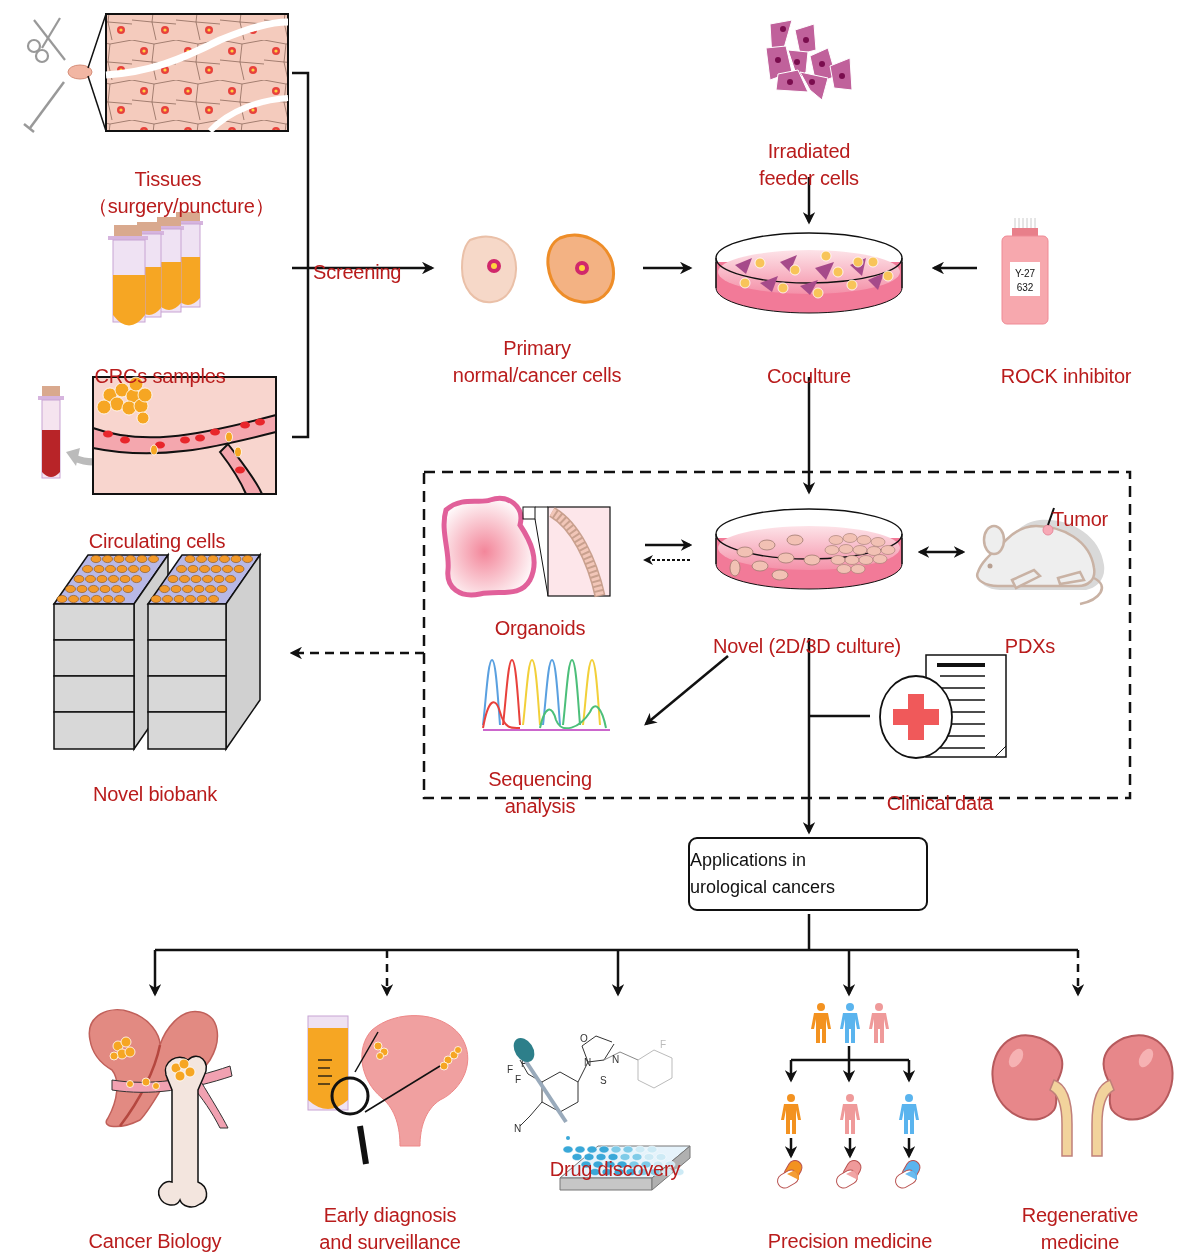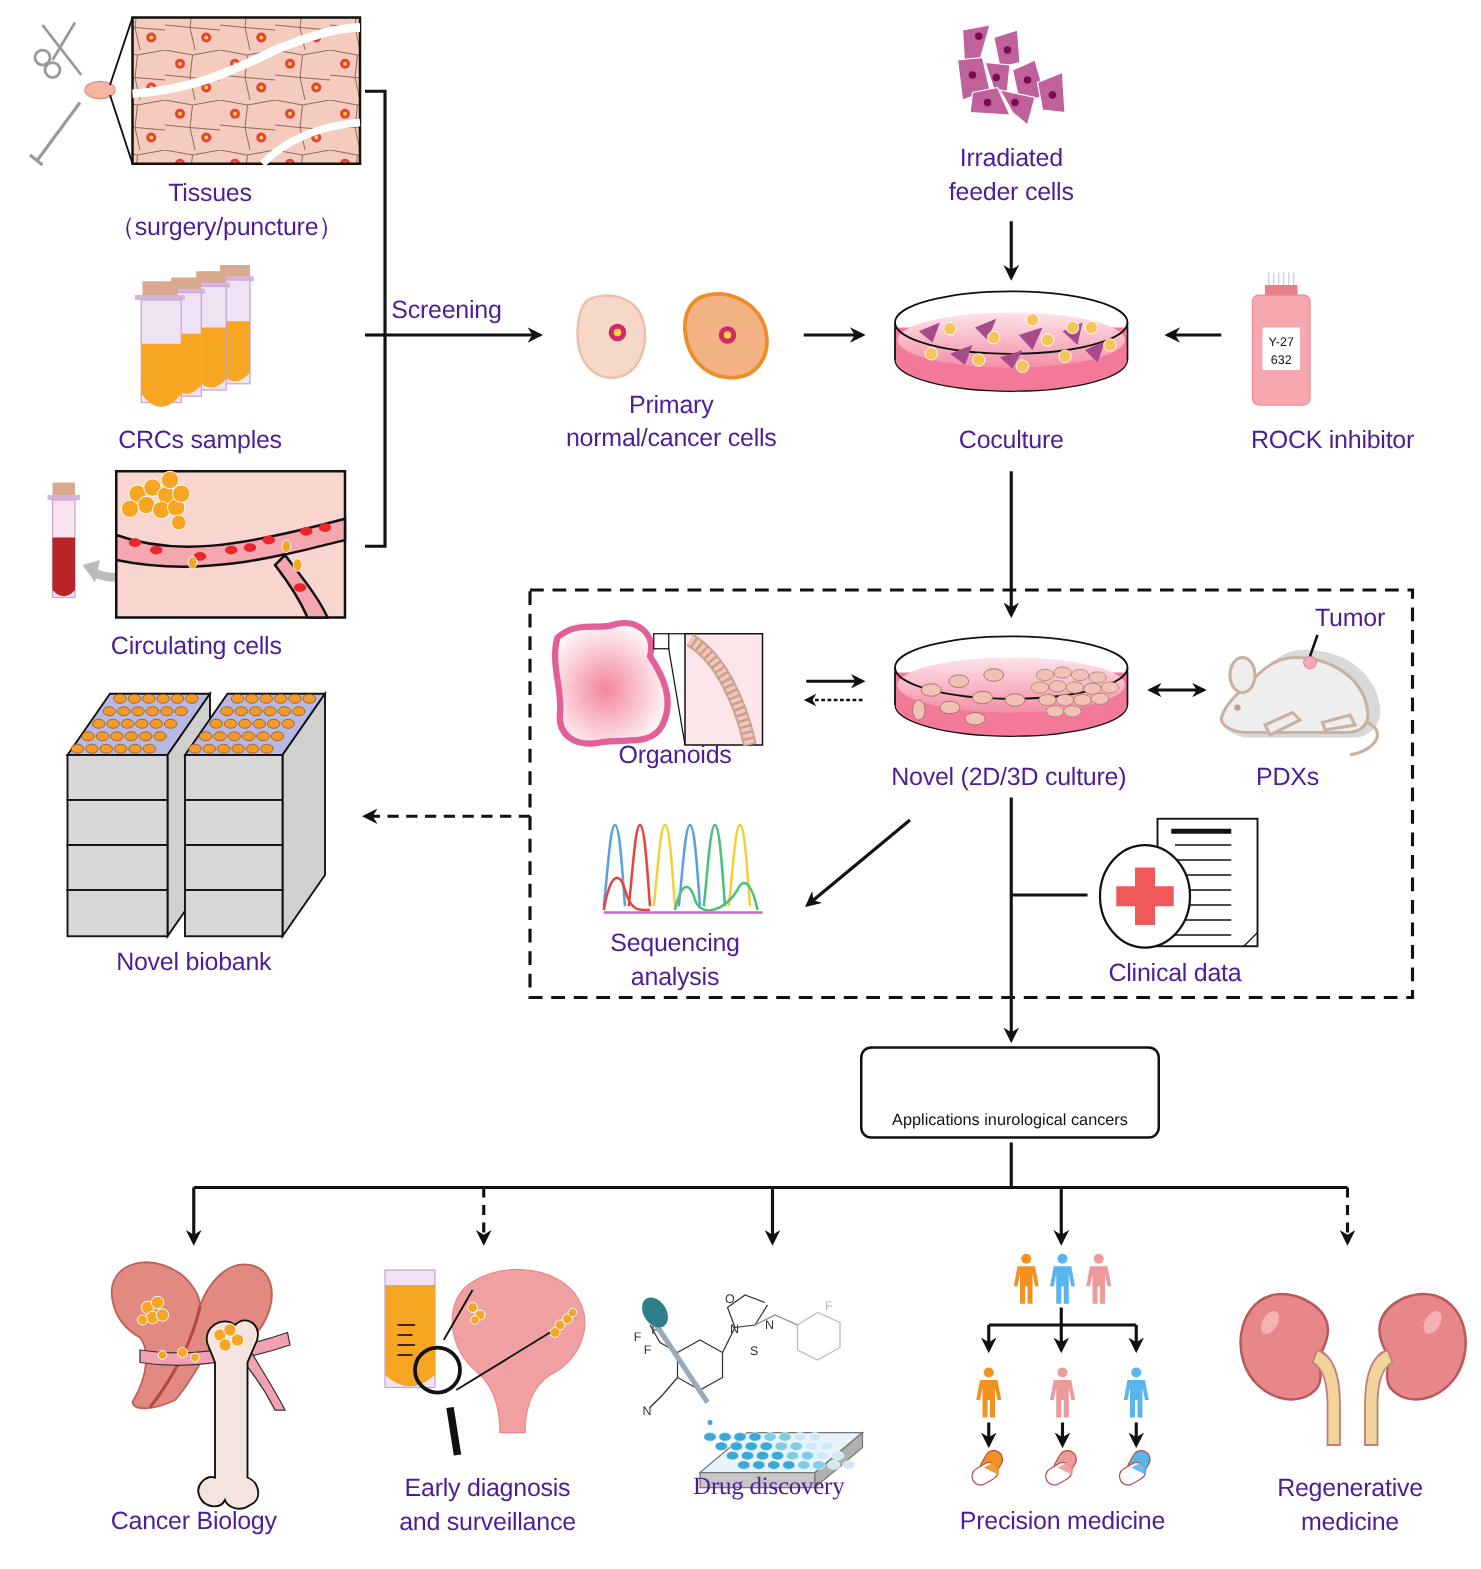--- a/index.html
+++ b/index.html
@@ -1,25 +1,25 @@
 <!DOCTYPE html>
 <html><head>
 <meta charset="utf-8">
 <style>
   html, body { margin: 0; padding: 0; background: #ffffff; }
   body { width: 1185px; height: 1255px; position: relative; overflow: hidden;
          font-family: "Liberation Sans", sans-serif; color: #111; }
   #fig { position: absolute; left: 0; top: 0; }
   .lbl { position: absolute; font-size: 20px; line-height: 27px; text-align: center;
-         white-space: nowrap; color: #4c1d95; letter-spacing: -0.2px; }
+         white-space: nowrap; color: #b91c1c; letter-spacing: -0.2px; margin-top: 24px; }
   .lbl span { display: block; }
   .app-box { position: absolute; left: 688px; top: 837px; width: 240px; height: 74px;
              border: 2.5px solid #111; border-radius: 9px; box-sizing: border-box;
-             display: flex; flex-direction: row; align-items: flex-end; justify-content: center;
-             font-size: 13px; line-height: 27px; background: #fff; }
+             display: flex; flex-direction: column; align-items: flex-start; justify-content: center;
+             font-size: 18px; line-height: 27px; background: #fff; }
 </style>
 </head>
 <body>
 
 <svg id="fig" width="1185" height="1255" viewBox="0 0 1185 1255" xmlns="http://www.w3.org/2000/svg">
   <defs>
     <marker id="ah" viewBox="0 0 10 10" refX="8" refY="5" markerWidth="5" markerHeight="5" orient="auto-start-reverse">
       <path d="M0,0 L10,5 L0,10 L3,5 z" fill="#111"></path>
     </marker>
     <radialGradient id="orgGrad" cx="0.45" cy="0.55" r="0.6">
@@ -635,21 +635,21 @@
   <span>urological cancers</span>
 </div>
 
 <div class="lbl" style="left:60px; top:1204px; width:190px;">
   <span>Cancer Biology</span>
 </div>
 <div class="lbl" style="left:290px; top:1178px; width:200px;">
   <span>Early diagnosis</span>
   <span>and surveillance</span>
 </div>
-<div class="lbl" style="left:525px; top:1176px; width:180px;font-family:Liberation Serif, serif;">
+<div class="lbl" style="left:525px; top:1132px; width:180px;">
   <span>Drug discovery</span>
 </div>
 <div class="lbl" style="left:740px; top:1204px; width:220px;">
   <span>Precision medicine</span>
 </div>
 <div class="lbl" style="left:1000px; top:1178px; width:160px;">
   <span>Regenerative</span>
   <span>medicine</span>
 </div>
 

